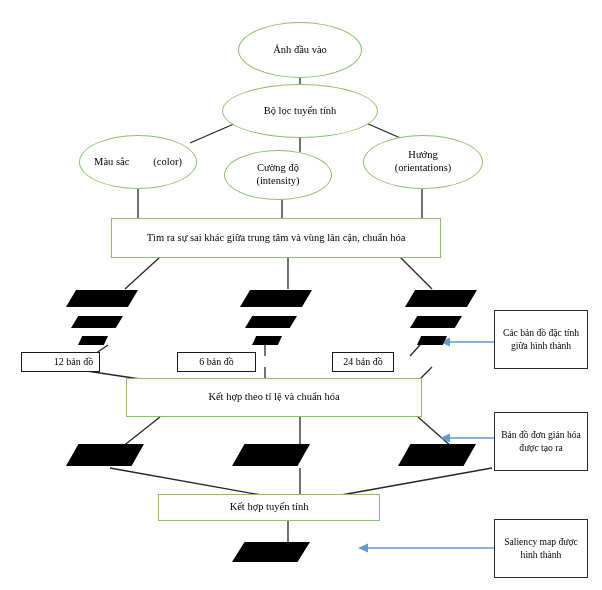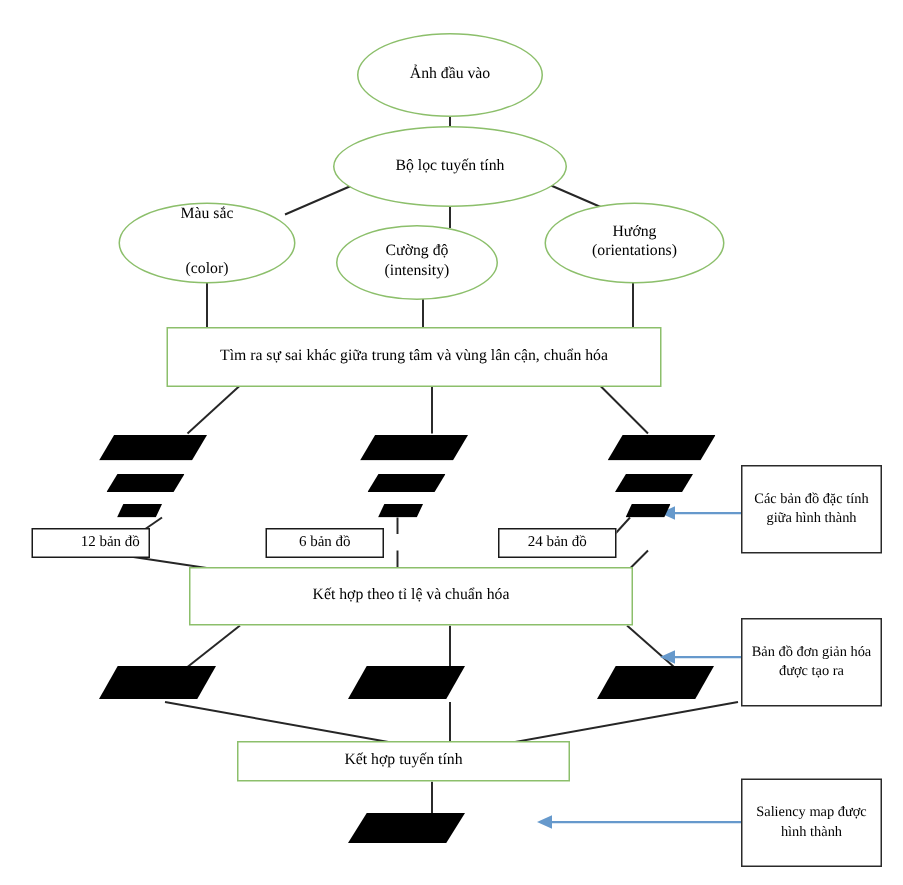--- a/index.html
+++ b/index.html
@@ -116,21 +116,21 @@
   </svg>
 
   <div class="node ellipse" style="left:238px; top:22px; width:124px; height:56px;">
     <span>Ảnh đầu vào</span>
   </div>
 
   <div class="node ellipse" style="left:222px; top:84px; width:156px; height:54px;">
     <span>Bộ lọc tuyến tính</span>
   </div>
 
-  <div class="node ellipse" style="left:79px; top:135px; width:118px; height:54px; flex-direction:column;gap:24px;">
+  <div class="node ellipse" style="left:79px; top:135px; width:118px; height:54px; gap:24px;">
     <span class="txt">Màu sắc</span>
     <span class="txt">(color)</span>
   </div>
 
   <div class="node ellipse" style="left:224px; top:150px; width:108px; height:50px; flex-direction:column;">
     <span class="txt">Cường độ</span>
     <span class="txt">(intensity)</span>
   </div>
 
   <div class="node ellipse" style="left:363px; top:135px; width:120px; height:54px; flex-direction:column;">
@@ -153,21 +153,21 @@
   <div class="para" style="left:405px; top:290px; width:72px; height:17px; clip-path:polygon(14% 0, 100% 0, 86% 100%, 0 100%);"></div>
   <div class="para" style="left:410px; top:316px; width:52px; height:12px; clip-path:polygon(14% 0, 100% 0, 86% 100%, 0 100%);"></div>
   <div class="para" style="left:417px; top:336px; width:30px; height:9px; clip-path:polygon(14% 0, 100% 0, 86% 100%, 0 100%);"></div>
 
   <div class="node blackbox" style="left:21px; top:352px; width:79px; height:20px;padding-left:26px;">
     <span>12 bản đồ</span>
   </div>
   <div class="node blackbox" style="left:177px; top:352px; width:79px; height:20px;">
     <span>6 bản đồ</span>
   </div>
-  <div class="node blackbox" style="left:332px; top:352px; width:79px; height:20px;">
+  <div class="node blackbox" style="left:332px; top:352px; width:62px; height:20px;">
     <span>24 bản đồ</span>
   </div>
 
   <div class="node greenbox" style="left:126px; top:378px; width:296px; height:39px;">
     <span>Kết hợp theo tỉ lệ và chuẩn hóa</span>
   </div>
 
   <div class="para" style="left:66px; top:444px; width:78px; height:22px; clip-path:polygon(16% 0, 100% 0, 84% 100%, 0 100%);"></div>
   <div class="para" style="left:232px; top:444px; width:78px; height:22px; clip-path:polygon(16% 0, 100% 0, 84% 100%, 0 100%);"></div>
   <div class="para" style="left:398px; top:444px; width:78px; height:22px; clip-path:polygon(16% 0, 100% 0, 84% 100%, 0 100%);"></div>

